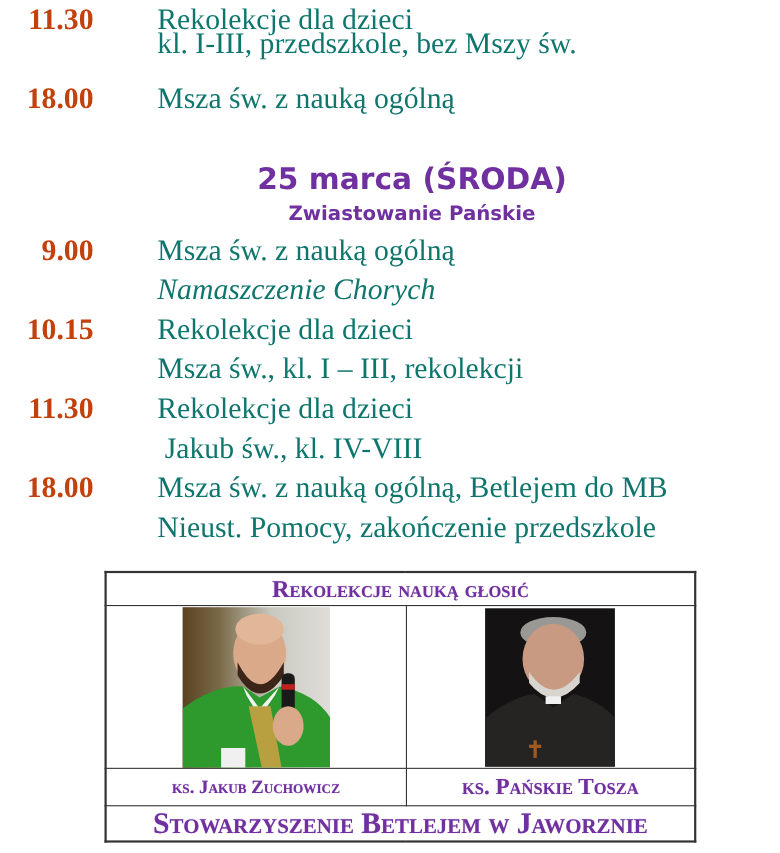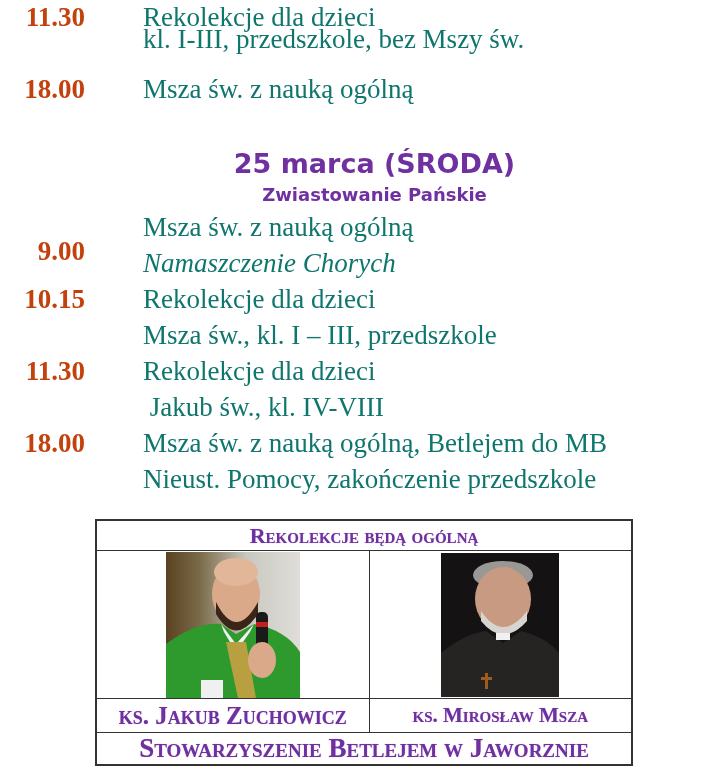--- a/index.html
+++ b/index.html
@@ -18,41 +18,41 @@
 
 <div class="time" style="top:2px;">11.30</div>
 <div class="line" style="top:2px;">Rekolekcje dla dzieci</div>
 <div class="line" style="top:24px;">kl. I-III, przedszkole, bez Mszy św.</div>
 <div class="time" style="top:74px;">18.00</div>
 <div class="line" style="top:74px;">Msza św. z nauką ogólną</div>
 
 <div class="heading" style="top:148px; font-size:27px; padding-left:20px;">25 marca (ŚRODA)</div>
 <div class="heading" style="top:184px; font-size:18px; padding-left:20px;">Zwiastowanie Pańskie</div>
 
-<div class="time" style="top:212px;margin-top:24px;">9.00</div>
+<div class="time" style="top:212px;">9.00</div>
 <div class="line" style="top:212px;">Msza św. z nauką ogólną</div>
 <div class="line italic" style="top:248px;">Namaszczenie Chorych</div>
 
 <div class="time" style="top:284px;">10.15</div>
 <div class="line" style="top:284px;">Rekolekcje dla dzieci</div>
-<div class="line" style="top:320px;">Msza św., kl. I – III, przedszkole</div>
+<div class="line" style="top:320px;">Msza św., kl. I – III, rekolekcji</div>
 
 <div class="time" style="top:356px;">11.30</div>
 <div class="line" style="top:356px;">Rekolekcje dla dzieci</div>
 <div class="line" style="top:392px; white-space:pre;"> Jakub św., kl. IV-VIII</div>
 
 <div class="time" style="top:428px;">18.00</div>
 <div class="line" style="top:428px;">Msza św. z nauką ogólną, Betlejem do MB</div>
 <div class="line" style="top:464px;">Nieust. Pomocy, zakończenie przedszkole</div>
 
 <table class="box">
   <tbody>
       <tr>
     <td colspan="2" style="height:29px;">
-      <span class="sc" style="font-size:22px;">Rekolekcje będą ogólną</span>
+      <span class="sc" style="font-size:22px;">Rekolekcje nauką głosić</span>
     </td>
   </tr>
   <tr>
     <td style="width:272px; height:147px;">
       <div class="photo" style="width:134px; height:146px; background:linear-gradient(90deg,#5a4220 0%,#7a6a48 25%,#c8c8c0 60%,#e0ddd8 100%);">
         <svg width="134" height="146" viewBox="0 0 134 146">
           <rect x="0" y="0" width="134" height="146" fill="none"></rect>
           <ellipse cx="70" cy="42" rx="24" ry="30" fill="#d9a98a"></ellipse>
           <ellipse cx="70" cy="20" rx="22" ry="14" fill="#e2b698"></ellipse>
           <path d="M50 50 Q70 90 92 50 L92 62 Q70 95 50 62 Z" fill="#3b2418"></path>
@@ -75,24 +75,24 @@
           <path d="M0 144 L0 100 Q25 80 45 78 L62 90 L80 78 Q105 84 118 100 L118 144 Z" fill="#262422"></path>
           <rect x="55" y="80" width="14" height="7" fill="#f0f0f0"></rect>
           <rect x="44" y="120" width="3" height="16" fill="#a05a20"></rect>
           <rect x="40" y="124" width="11" height="3" fill="#a05a20"></rect>
         </svg>
       </div>
     </td>
   </tr>
   <tr>
     <td style="height:33px;">
-      <span class="sc" style="font-size:25px;">ks. Jakub Zuchowicz</span>
+      <span class="sc" style="font-size:17px;">ks. Jakub Zuchowicz</span>
     </td>
     <td style="height:33px;">
-      <span class="sc" style="font-size:21px;">ks. Mirosław Msza</span>
+      <span class="sc" style="font-size:21px;">ks. Pańskie Tosza</span>
     </td>
   </tr>
   <tr>
     <td colspan="2" style="height:30px;">
       <span class="sc" style="font-size:27px;">Stowarzyszenie Betlejem w Jaworznie</span>
     </td>
   </tr>
 </tbody>
   </table>
 

